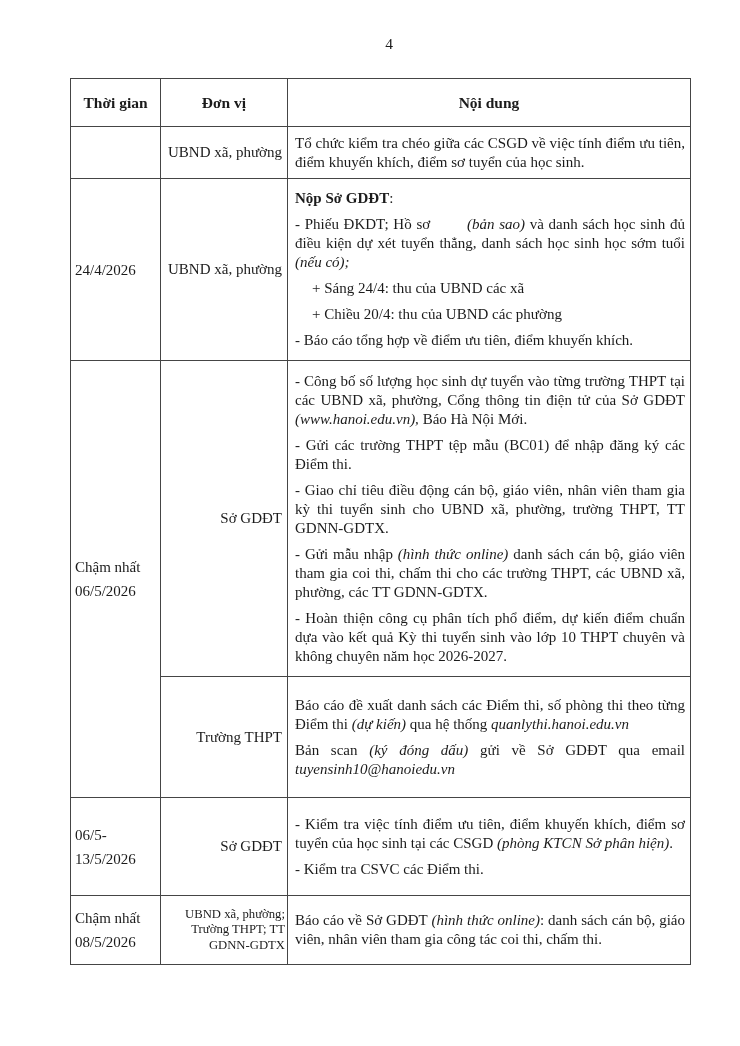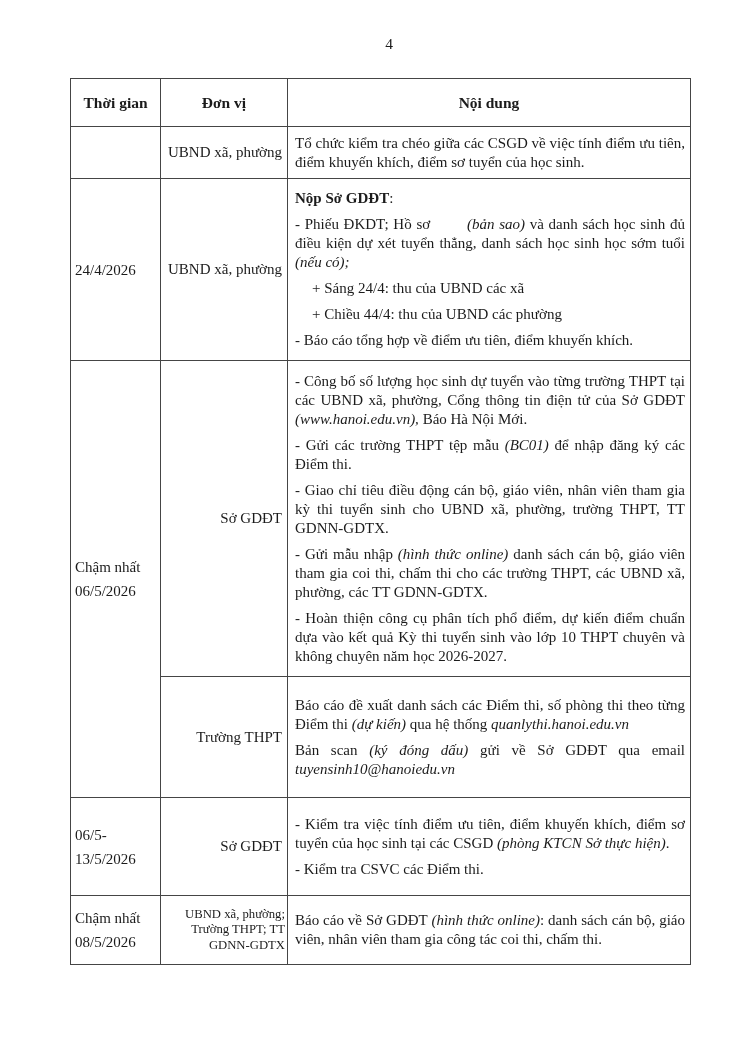--- a/index.html
+++ b/index.html
@@ -107,50 +107,50 @@
           </td>
       </tr>
 
       <tr class="r2">
         <td class="cell-time">24/4/2026</td>
         <td class="cell-unit">UBND xã, phường</td>
         <td class="cell-content">
             <div class="para"><span style="font-weight: bold;">Nộp Sở GDĐT</span><span>:</span></div>
             <div class="para"><span>- Phiếu ĐKDT; Hồ sơ </span><span style="font-style: italic; margin-left: 32px;">(bản sao)</span><span> và danh sách học sinh đủ điều kiện dự xét tuyển thẳng, danh sách học sinh học sớm tuổi </span><span style="font-style: italic;">(nếu có);</span></div>
             <div class="para indent"><span>+ Sáng 24/4: thu của UBND các xã</span></div>
-            <div class="para indent"><span>+ Chiều 44/4: thu của UBND các phường</span></div>
+            <div class="para indent"><span>+ Chiều 20/4: thu của UBND các phường</span></div>
             <div class="para"><span>- Báo cáo tổng hợp về điểm ưu tiên, điểm khuyến khích.</span></div>
           </td>
       </tr>
 
       <tr class="r3a">
         <td class="cell-time" rowspan="2">Chậm nhất 06/5/2026</td>
         <td class="cell-unit">Sở GDĐT</td>
         <td class="cell-content">
             <div class="para"><span>- Công bố số lượng học sinh dự tuyển vào từng trường THPT tại các UBND xã, phường, Cổng thông tin điện tử của Sở GDĐT </span><span style="font-style: italic;">(www.hanoi.edu.vn),</span><span> Báo Hà Nội Mới.</span></div>
-            <div class="para"><span>- Gửi các trường THPT tệp mẫu </span><span style="font-style: italic;">(BC01)</span><span> để nhập đăng ký các Điểm thi.</span></div>
+            <div class="para"><span>- Gửi các trường THPT tệp mẫu </span><span style="">(BC01)</span><span> để nhập đăng ký các Điểm thi.</span></div>
             <div class="para"><span>- Giao chỉ tiêu điều động cán bộ, giáo viên, nhân viên tham gia kỳ thi tuyển sinh cho UBND xã, phường, trường THPT, TT GDNN-GDTX.</span></div>
             <div class="para"><span>- Gửi mẫu nhập </span><span style="font-style: italic;">(hình thức online)</span><span> danh sách cán bộ, giáo viên tham gia coi thi, chấm thi cho các trường THPT, các UBND xã, phường, các TT GDNN-GDTX.</span></div>
             <div class="para"><span>- Hoàn thiện công cụ phân tích phổ điểm, dự kiến điểm chuẩn dựa vào kết quả Kỳ thi tuyển sinh vào lớp 10 THPT chuyên và không chuyên năm học 2026-2027.</span></div>
           </td>
       </tr>
 
       <tr class="r3b">
         <td class="cell-unit">Trường THPT</td>
         <td class="cell-content">
             <div class="para"><span>Báo cáo đề xuất danh sách các Điểm thi, số phòng thi theo từng Điểm thi </span><span style="font-style: italic;">(dự kiến)</span><span> qua hệ thống </span><span style="font-style: italic;">quanlythi.hanoi.edu.vn</span></div>
             <div class="para"><span>Bản scan </span><span style="font-style: italic;">(ký đóng dấu)</span><span> gửi về Sở GDĐT qua email </span><span style="font-style: italic;">tuyensinh10@hanoiedu.vn</span></div>
           </td>
       </tr>
 
       <tr class="r4">
         <td class="cell-time">06/5-13/5/2026</td>
         <td class="cell-unit">Sở GDĐT</td>
         <td class="cell-content">
-            <div class="para"><span>- Kiểm tra việc tính điểm ưu tiên, điểm khuyến khích, điểm sơ tuyển của học sinh tại các CSGD </span><span style="font-style: italic;">(phòng KTCN Sở thực hiện)</span><span>.</span></div>
+            <div class="para"><span>- Kiểm tra việc tính điểm ưu tiên, điểm khuyến khích, điểm sơ tuyển của học sinh tại các CSGD </span><span style="font-style: italic;">(phòng KTCN Sở phân hiện)</span><span>.</span></div>
             <div class="para"><span>- Kiểm tra CSVC các Điểm thi.</span></div>
           </td>
       </tr>
 
       <tr class="r5">
         <td class="cell-time">Chậm nhất 08/5/2026</td>
         <td class="cell-unit small">UBND xã, phường; Trường THPT; TT GDNN-GDTX</td>
         <td class="cell-content">
             <div class="para"><span>Báo cáo về Sở GDĐT </span><span style="font-style: italic;">(hình thức online)</span><span>: danh sách cán bộ, giáo viên, nhân viên tham gia công tác coi thi, chấm thi.</span></div>
           </td>

